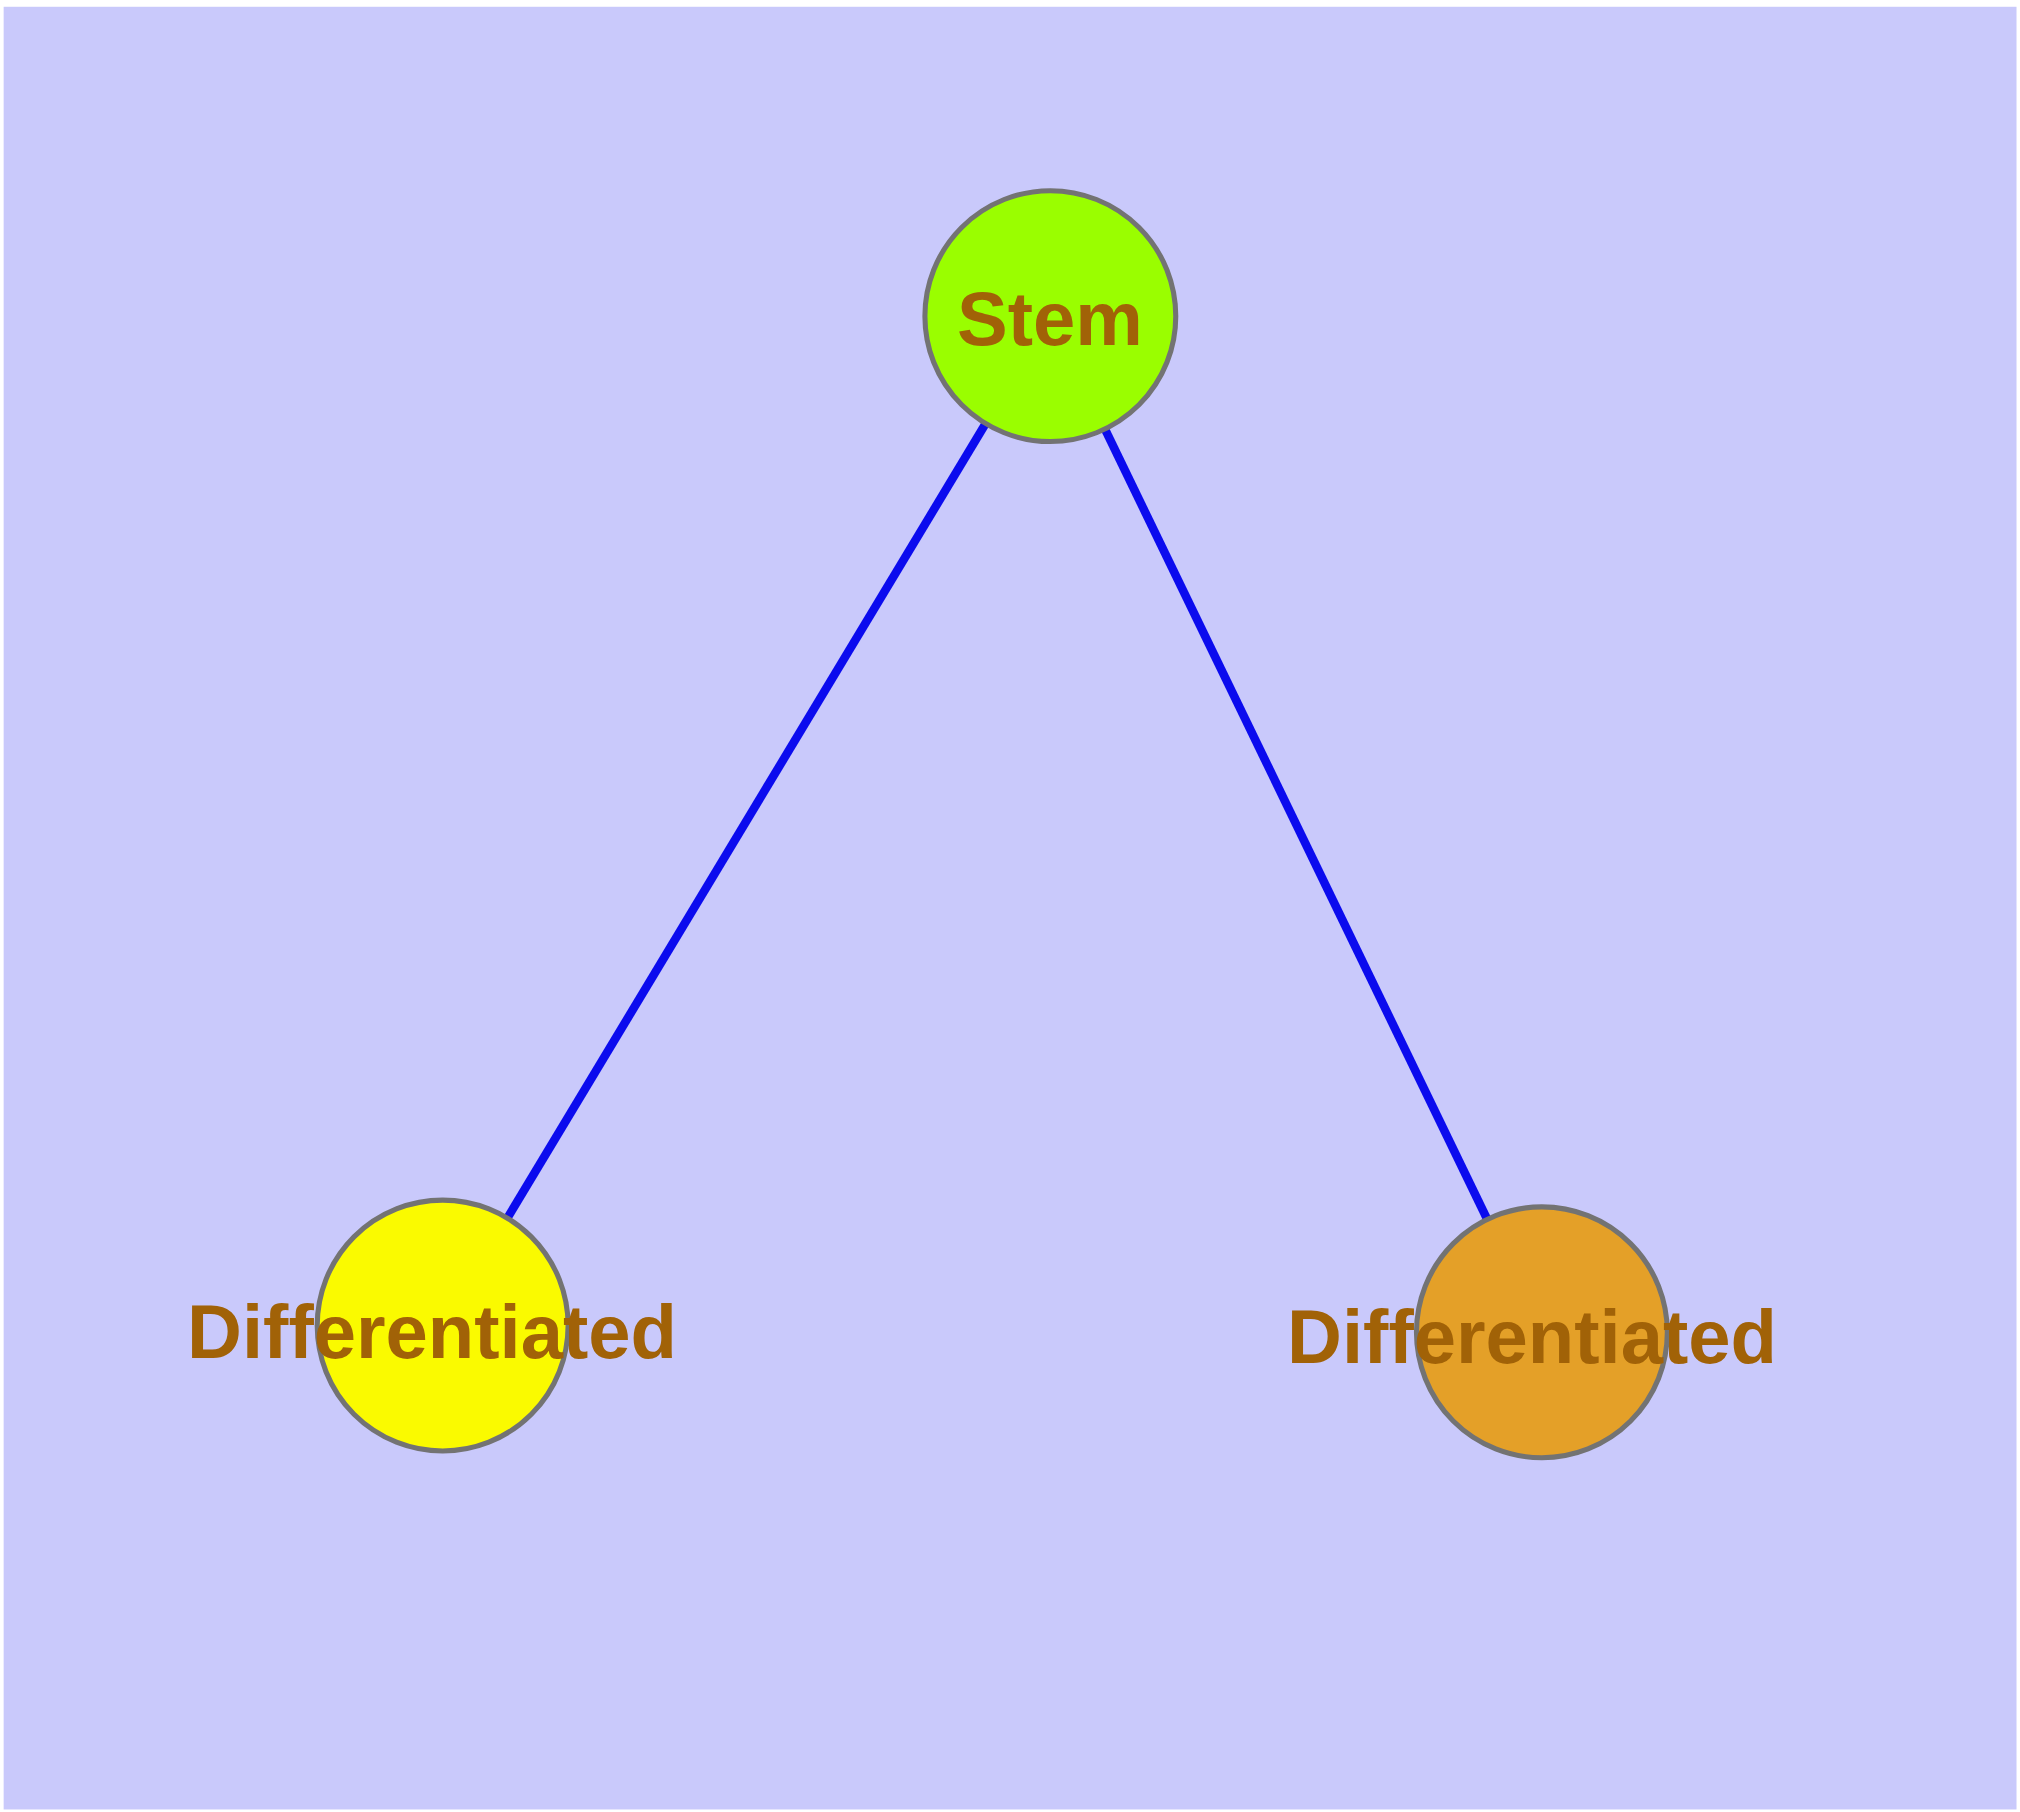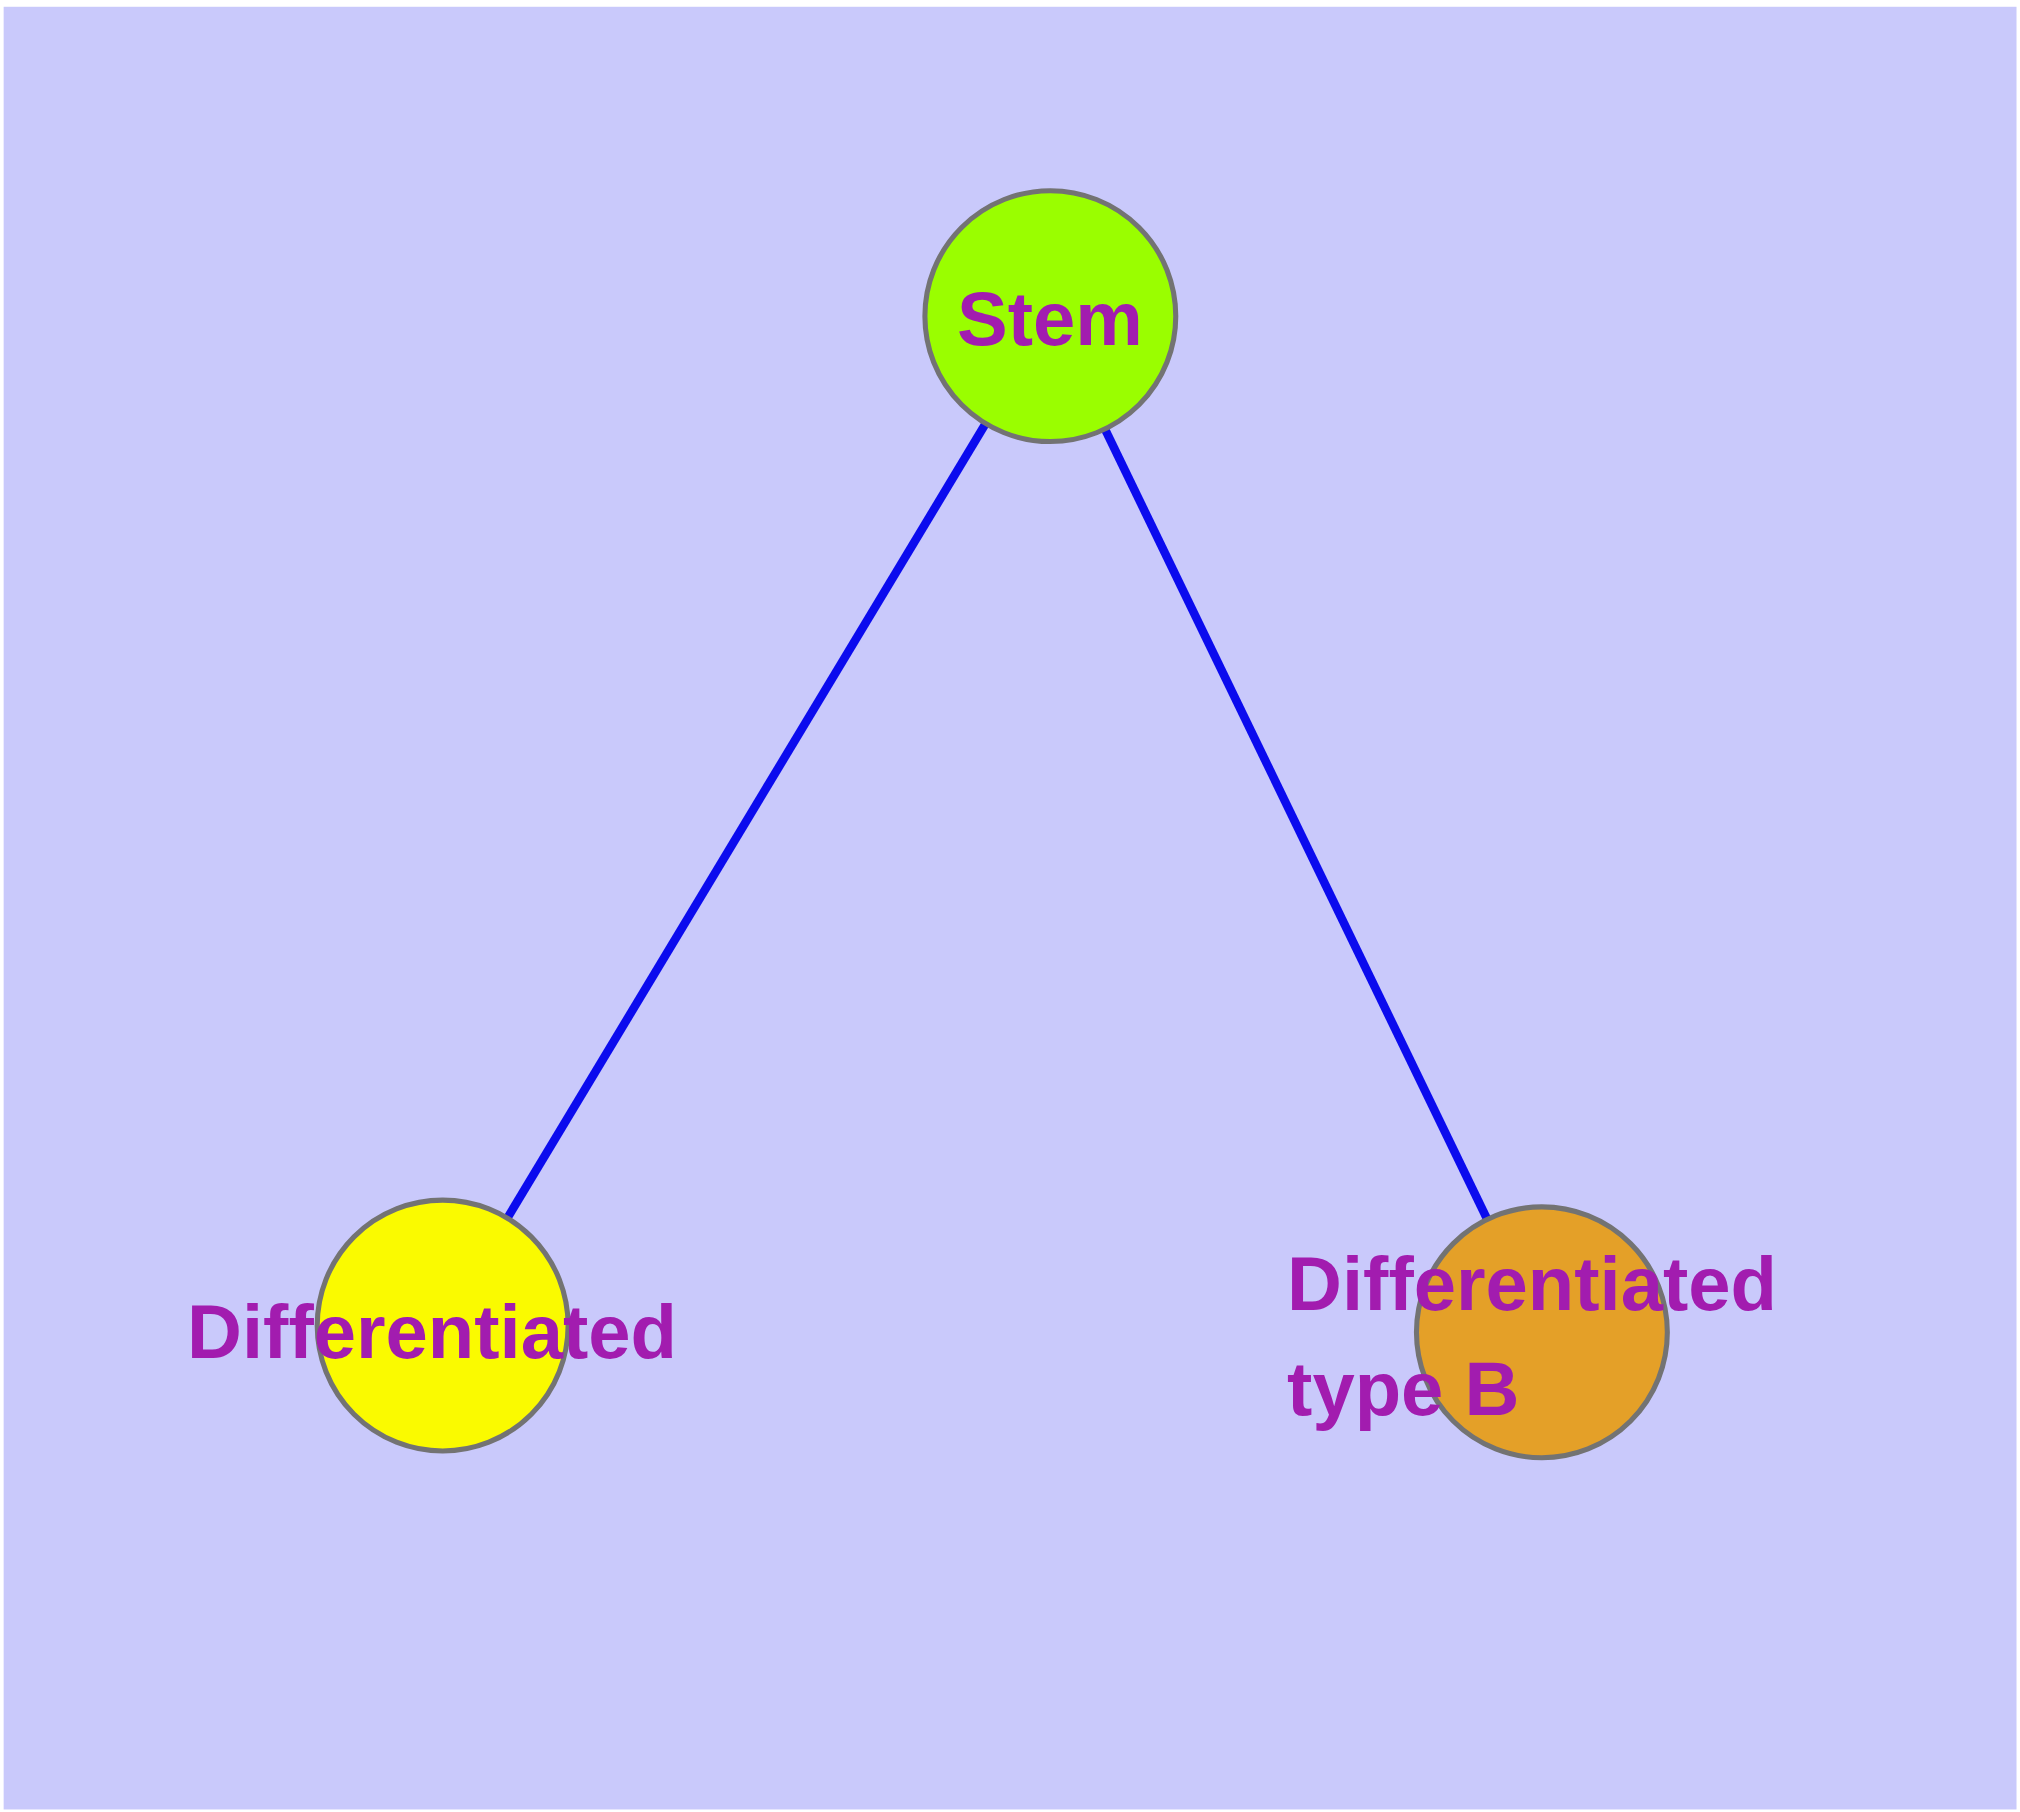--- a/index.html
+++ b/index.html
@@ -19,25 +19,25 @@
     position: absolute;
     left: 0;
     top: 0;
     width: 2021px;
     height: 1812px;
     display: block;
   }
   .node-label {
     position: absolute;
     transform: translate(-50%, -50%);
-    color: #a21caf;
+    color: #a16207;
     font-weight: bold;
     font-size: 76px;
     line-height: 105px;
-    text-align: left;
+    text-align: right;
     white-space: nowrap;
     letter-spacing: 0;
   }
   #label-stem  { left: 1050px; top: 318px; }
   #label-typeA { left: 432px;  top: 1331px; }
   #label-typeB { left: 1532px; top: 1336px; }
 </style>
 </head>
 <body>
 
@@ -56,17 +56,16 @@
   </svg>
 
   <div class="node-label" id="label-stem">Stem</div>
 
   <div class="node-label" id="label-typeA">
     <div>Differentiated</div>
   </div>
 
   <div class="node-label" id="label-typeB">
     <div>Differentiated</div>
-    <div>type B</div>
   </div>
 
 </div>
 
 
 </body></html>

